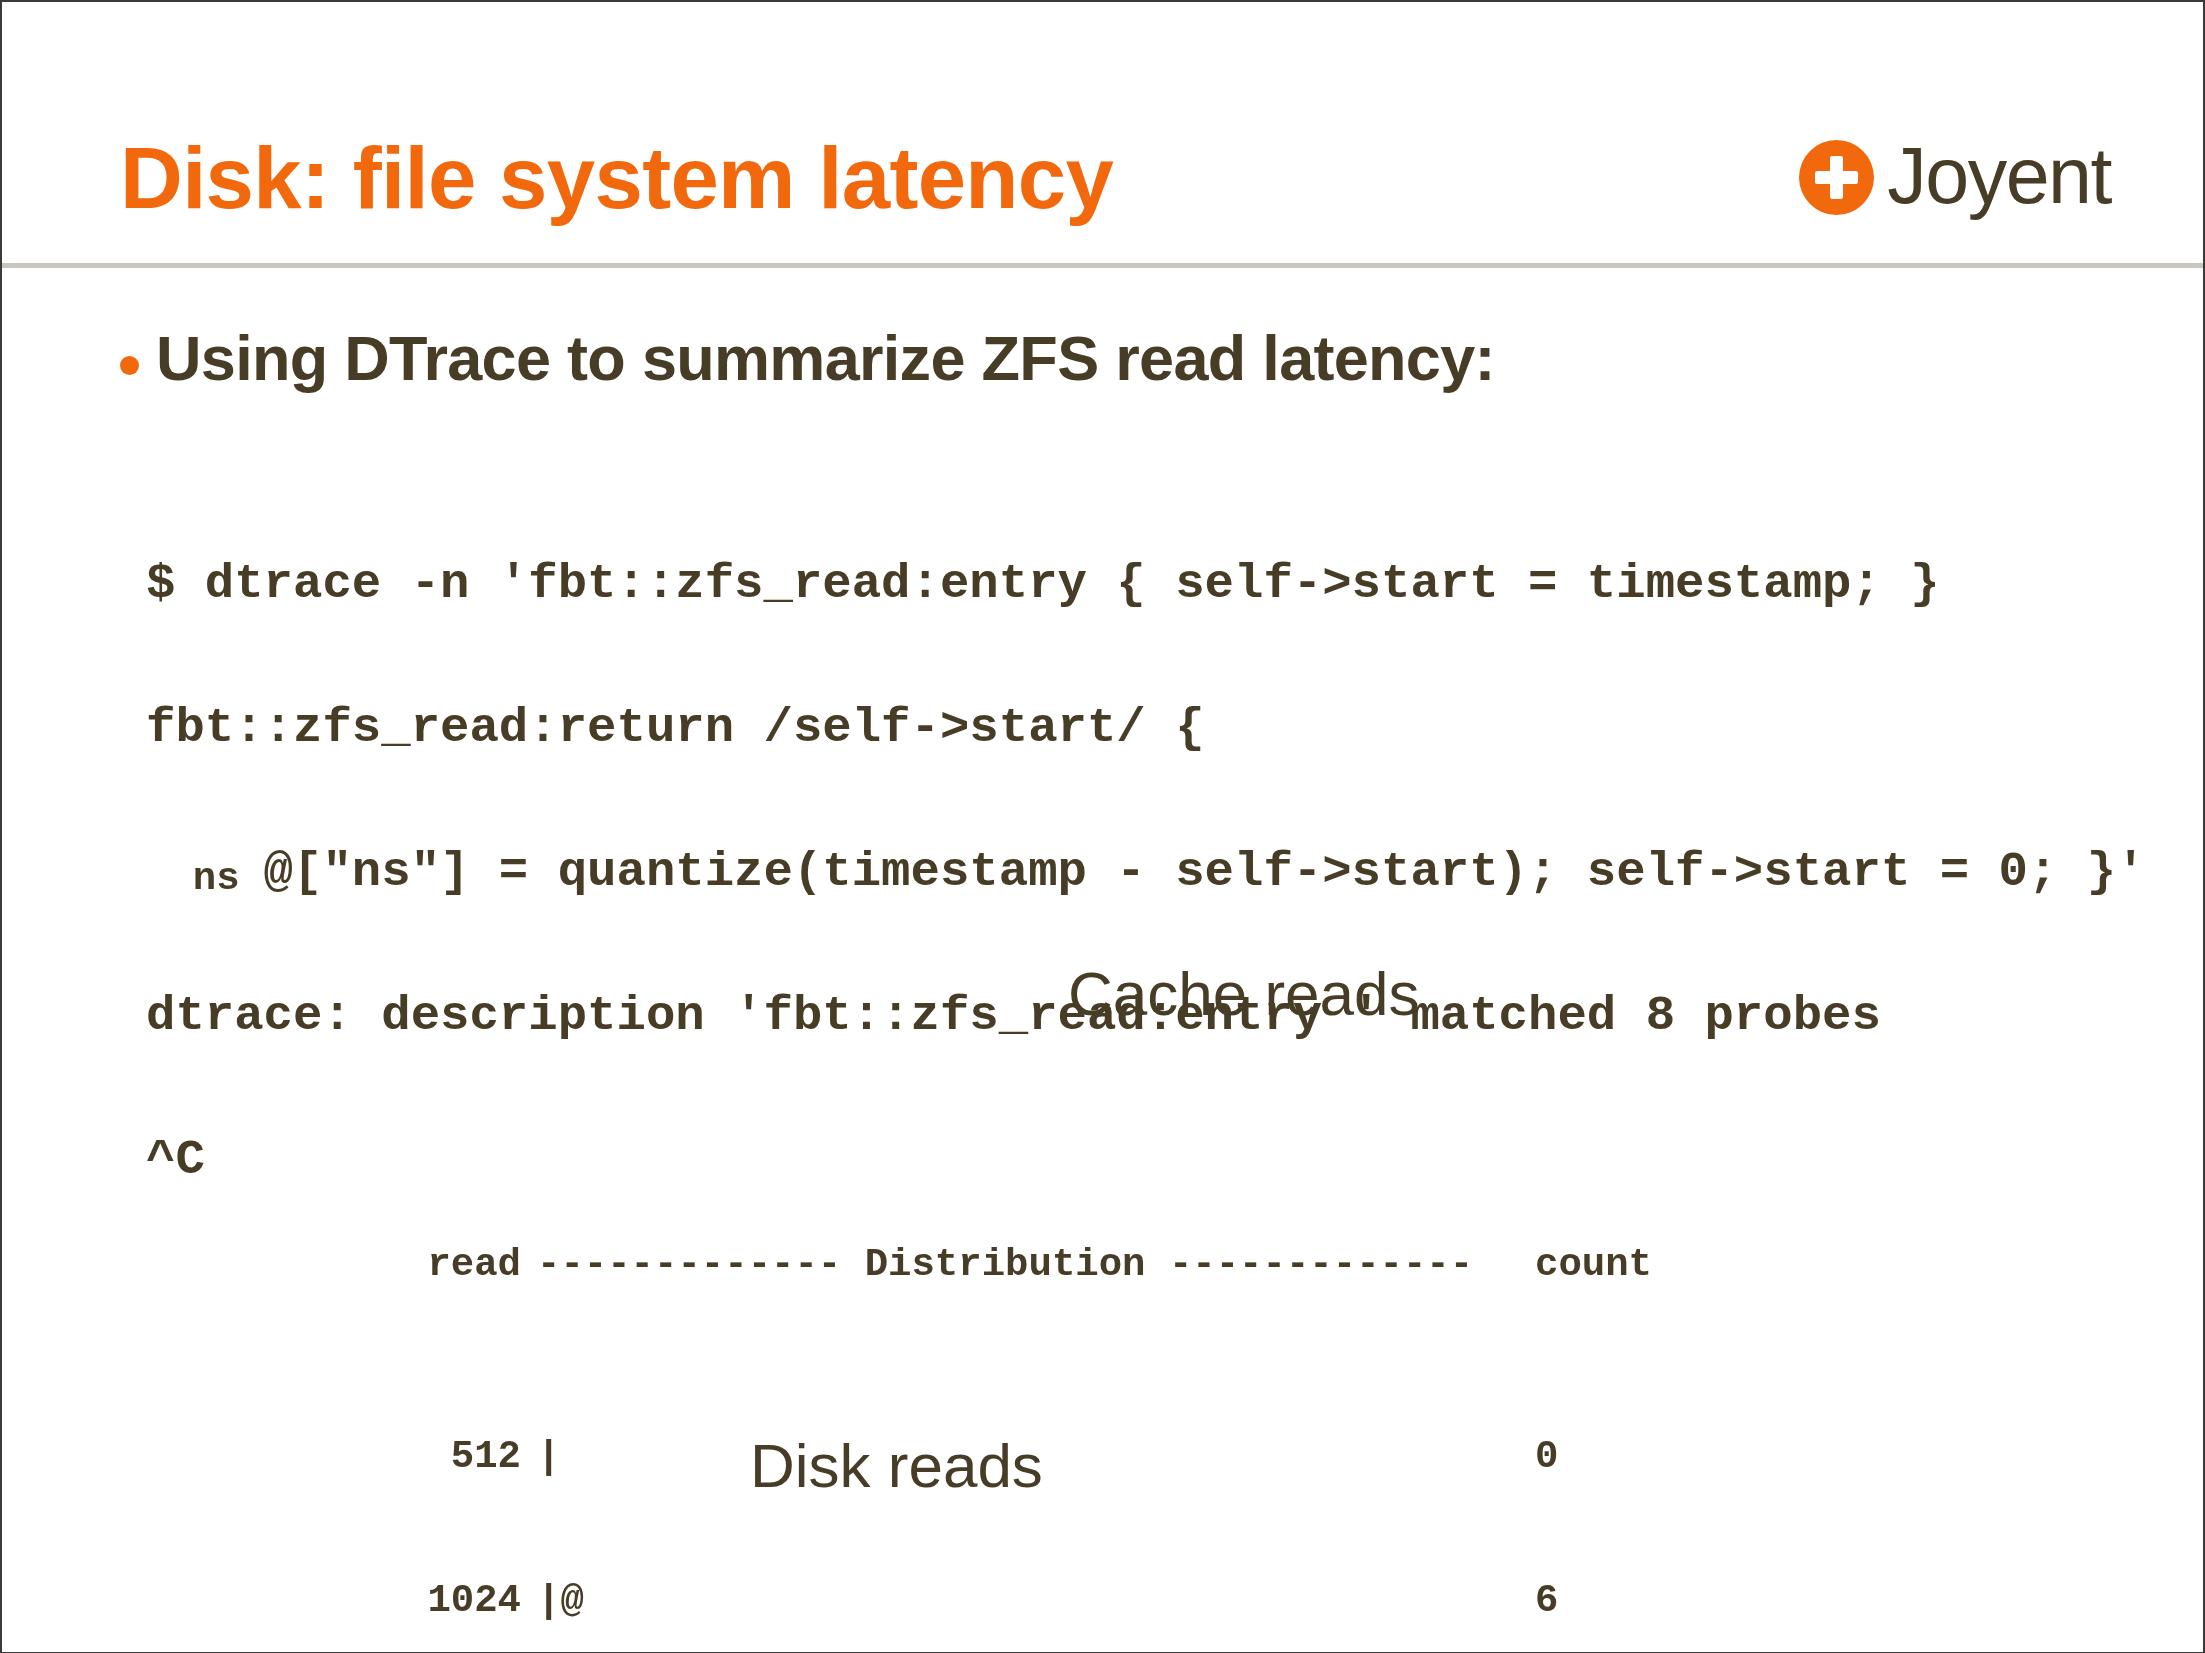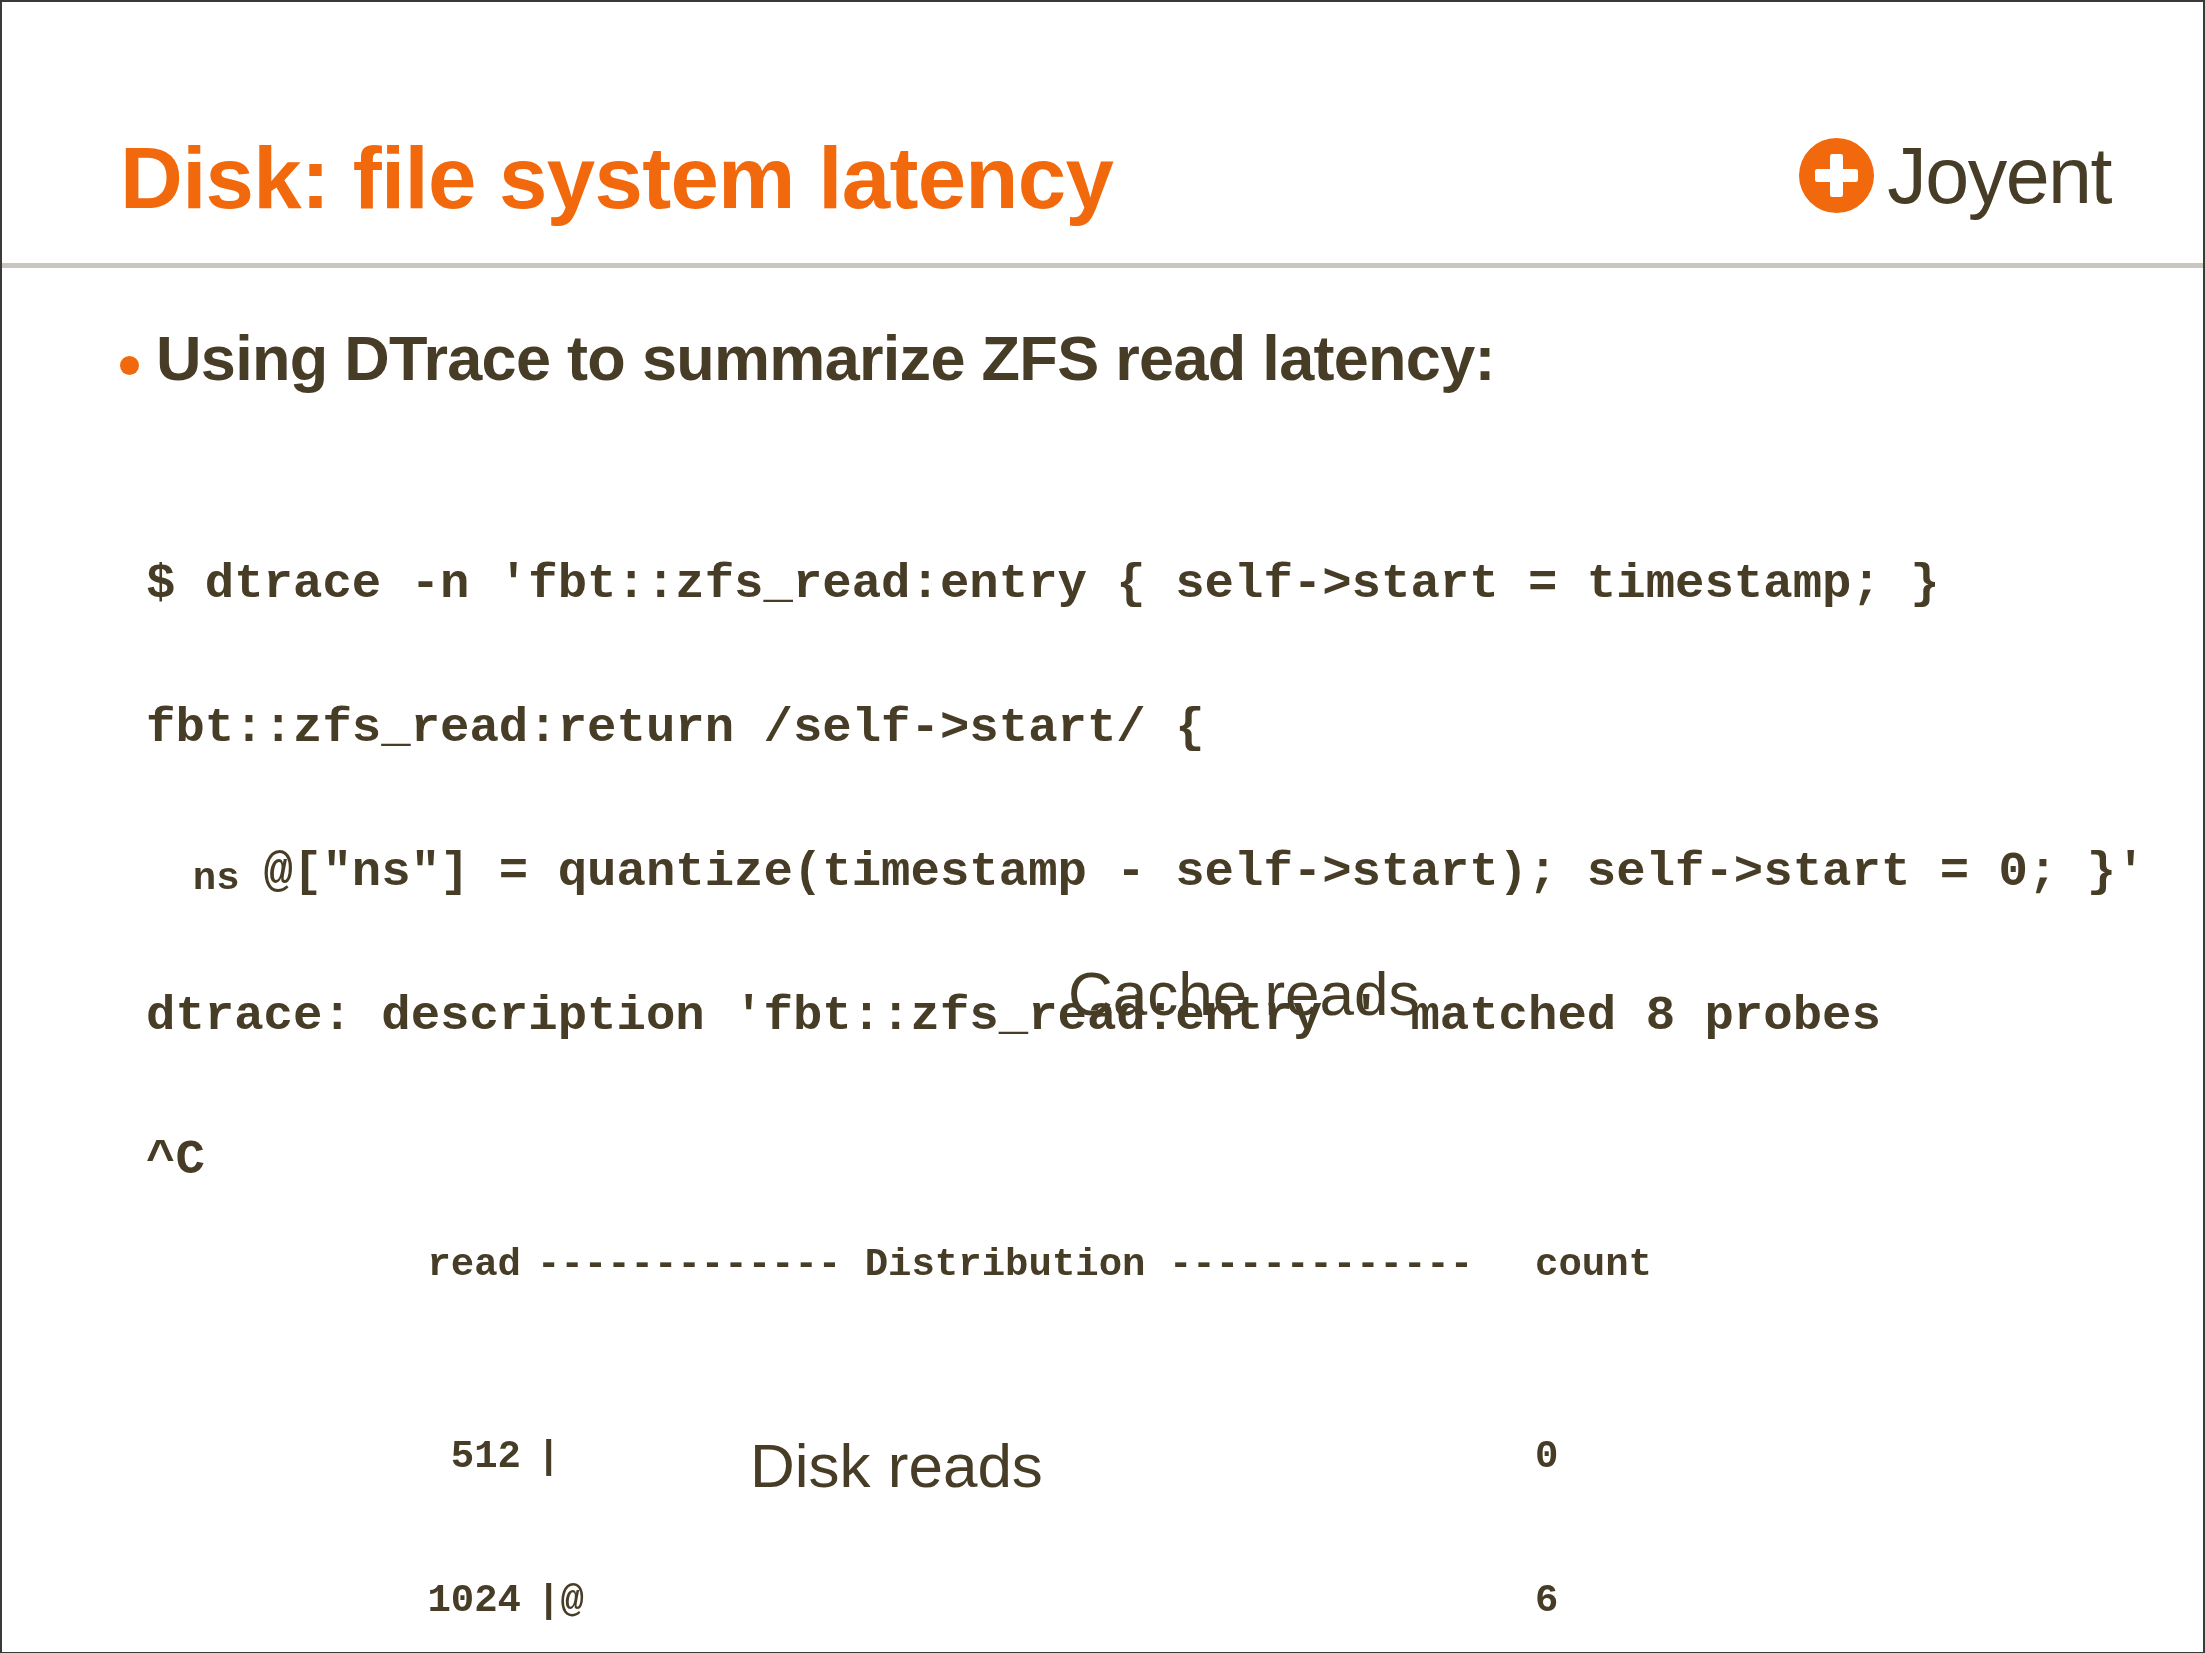--- a/index.html
+++ b/index.html
@@ -47,21 +47,21 @@
     white-space: nowrap;
     line-height: 1;
   }
 
   
   #logo {
     position: absolute;
     right: 92px;
     top: 134px;
     display: flex;
-    align-items: center;
+    align-items: flex-end;
     gap: 13px;
   }
   #logo-mark {
     position: relative;
     width: 75px;
     height: 75px;
     border-radius: 50%;
     background: #F2690D;
     flex: 0 0 auto;
   }

